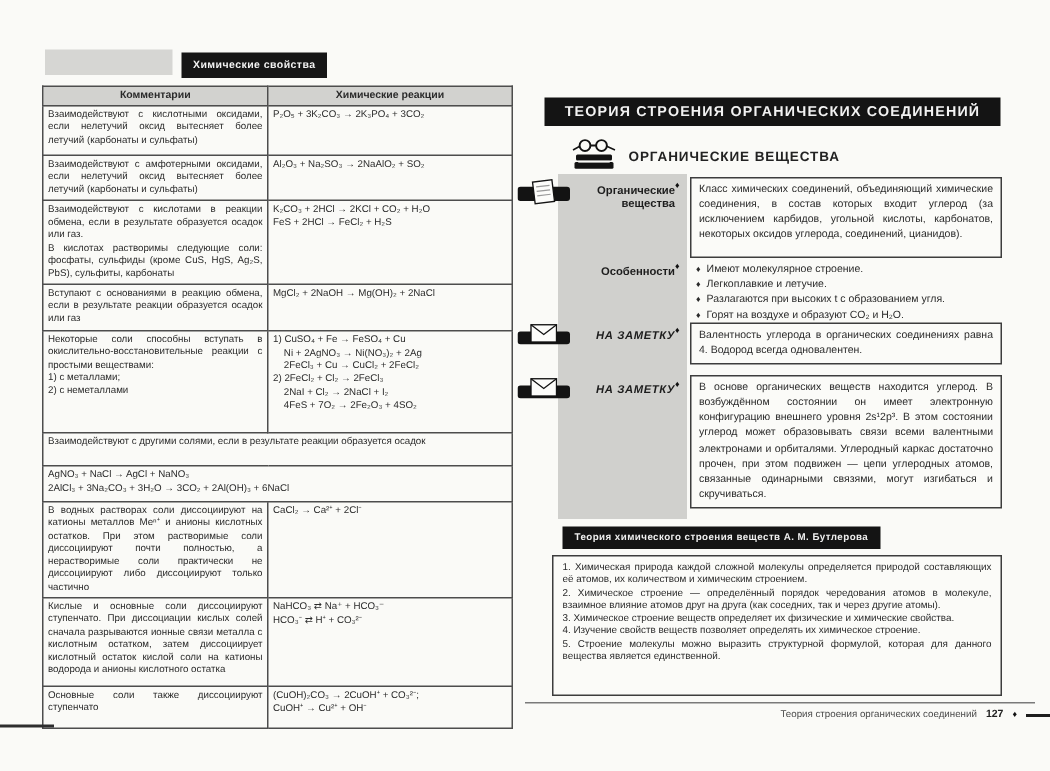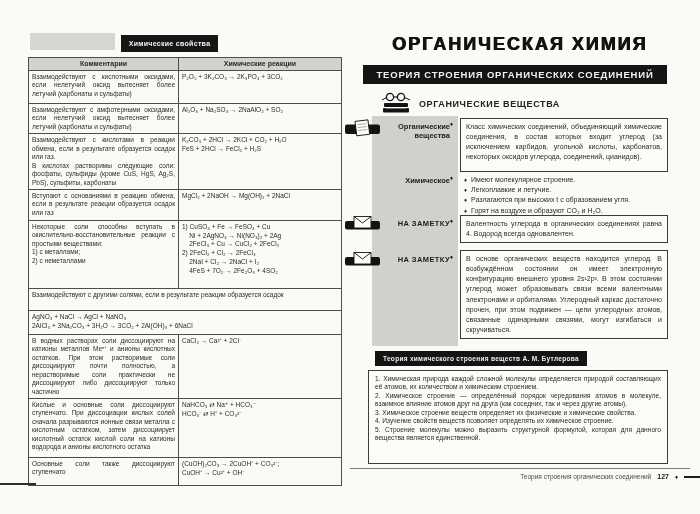--- a/index.html
+++ b/index.html
@@ -47,21 +47,21 @@
   .rp-sechead {
     position:absolute; left:419px; top:99px; font-size:9px; font-weight:bold;
     letter-spacing:.6px; color:#222;
   }
   .label-col { position:absolute; left:372px; top:116px; width:86px; height:230px; background:#d0d0cd; }
   .micon { position:absolute; z-index:2; }
   .e-label {
     position:absolute; width:76px; font-size:7.5px; font-weight:bold; text-align:right;
     line-height:1.25; color:#1d1d1d;
   }
-  .e-label.note { letter-spacing:.4px; }
+  .e-label.note { letter-spacing:.4px;font-style:italic; }
   .e-diamond { position:absolute; font-size:6px; color:#111; }
   .e-box {
     position:absolute; left:460px; width:208px; background:#fbfbf8; border:1px solid #3d3d3d;
     padding:3px 5px; font-size:7px; line-height:1.45; text-align:justify; color:#2b2b2b;
   }
   .e-bullets { position:absolute; left:460px; width:208px; padding:2px 0 0 4px; }
   .bullet-line { font-size:7px; line-height:1.45; display:flex; gap:4px; }
   .blt { font-size:6px; line-height:1.7; flex:none; }
   .bt-banner {
     position:absolute; left:375px; top:351px; background:#141414; color:#efefef;
@@ -146,21 +146,20 @@
       <tr class="hh28">
         <td class="c">Основные соли также диссоциируют ступенчато</td>
         <td class="r">(CuOH)₂CO₃ → 2CuOH⁺ + CO₃²⁻;
 CuOH⁺ → Cu²⁺ + OH⁻</td>
       </tr>
     </tbody>
   </table>
 
   <div class="lp-edge-line"></div>
 
-  <div class="rp-title">ОРГАНИЧЕСКАЯ ХИМИЯ</div>
   <div class="rp-banner">ТЕОРИЯ СТРОЕНИЯ ОРГАНИЧЕСКИХ СОЕДИНЕНИЙ</div>
 
   <svg class="icon-glasses" width="32" height="24" viewBox="0 0 32 24">
     <circle cx="10" cy="6" r="3.6" fill="none" stroke="#131313" stroke-width="1.3"></circle>
     <circle cx="21" cy="6" r="3.6" fill="none" stroke="#131313" stroke-width="1.3"></circle>
     <path d="M13.6 6 h3.8" stroke="#131313" stroke-width="1.2" fill="none"></path>
     <path d="M2 9 L6.5 6.5 M30 9 L24.5 6.5" stroke="#131313" stroke-width="1" fill="none"></path>
     <rect x="4" y="12" width="24" height="4" rx="1" fill="#131313"></rect>
     <rect x="3" y="17" width="26" height="4.5" rx="1" fill="#131313"></rect>
     <rect x="5.5" y="16.2" width="21" height="1.2" fill="#fafaf7"></rect>
@@ -175,21 +174,21 @@
       <rect x="11" y="1.5" width="13" height="14.5" fill="#fcfcfa" stroke="#131313" stroke-width="0.9"></rect>
       <line x1="13" y1="5" x2="22" y2="5" stroke="#9a9a9a" stroke-width="0.8"></line>
       <line x1="13" y1="8" x2="22" y2="8" stroke="#9a9a9a" stroke-width="0.8"></line>
       <line x1="13" y1="11" x2="22" y2="11" stroke="#9a9a9a" stroke-width="0.8"></line>
     </g>
   </svg>
   <div class="e-label" style="left:374px; top:122px;">Органические вещества</div>
   <div class="e-diamond" style="left:450px; top:121px;">♦</div>
   <div class="e-box" style="top:118px; min-height:54px;">Класс химических соединений, объединяющий химические соединения, в состав которых входит углерод (за исключением карбидов, угольной кислоты, карбонатов, некоторых оксидов углерода, соединений, цианидов).</div>
 
-  <div class="e-label" style="left:374px; top:176px;">Химическое</div>
+  <div class="e-label" style="left:374px; top:176px;">Особенности</div>
   <div class="e-diamond" style="left:450px; top:175px;">♦</div>
   <div class="e-bullets" style="top:173px;">
     <div class="bullet-line">
       <span class="blt">♦</span>
       <span>Имеют молекулярное строение.</span>
     </div>
     <div class="bullet-line">
       <span class="blt">♦</span>
       <span>Легкоплавкие и летучие.</span>
     </div>

